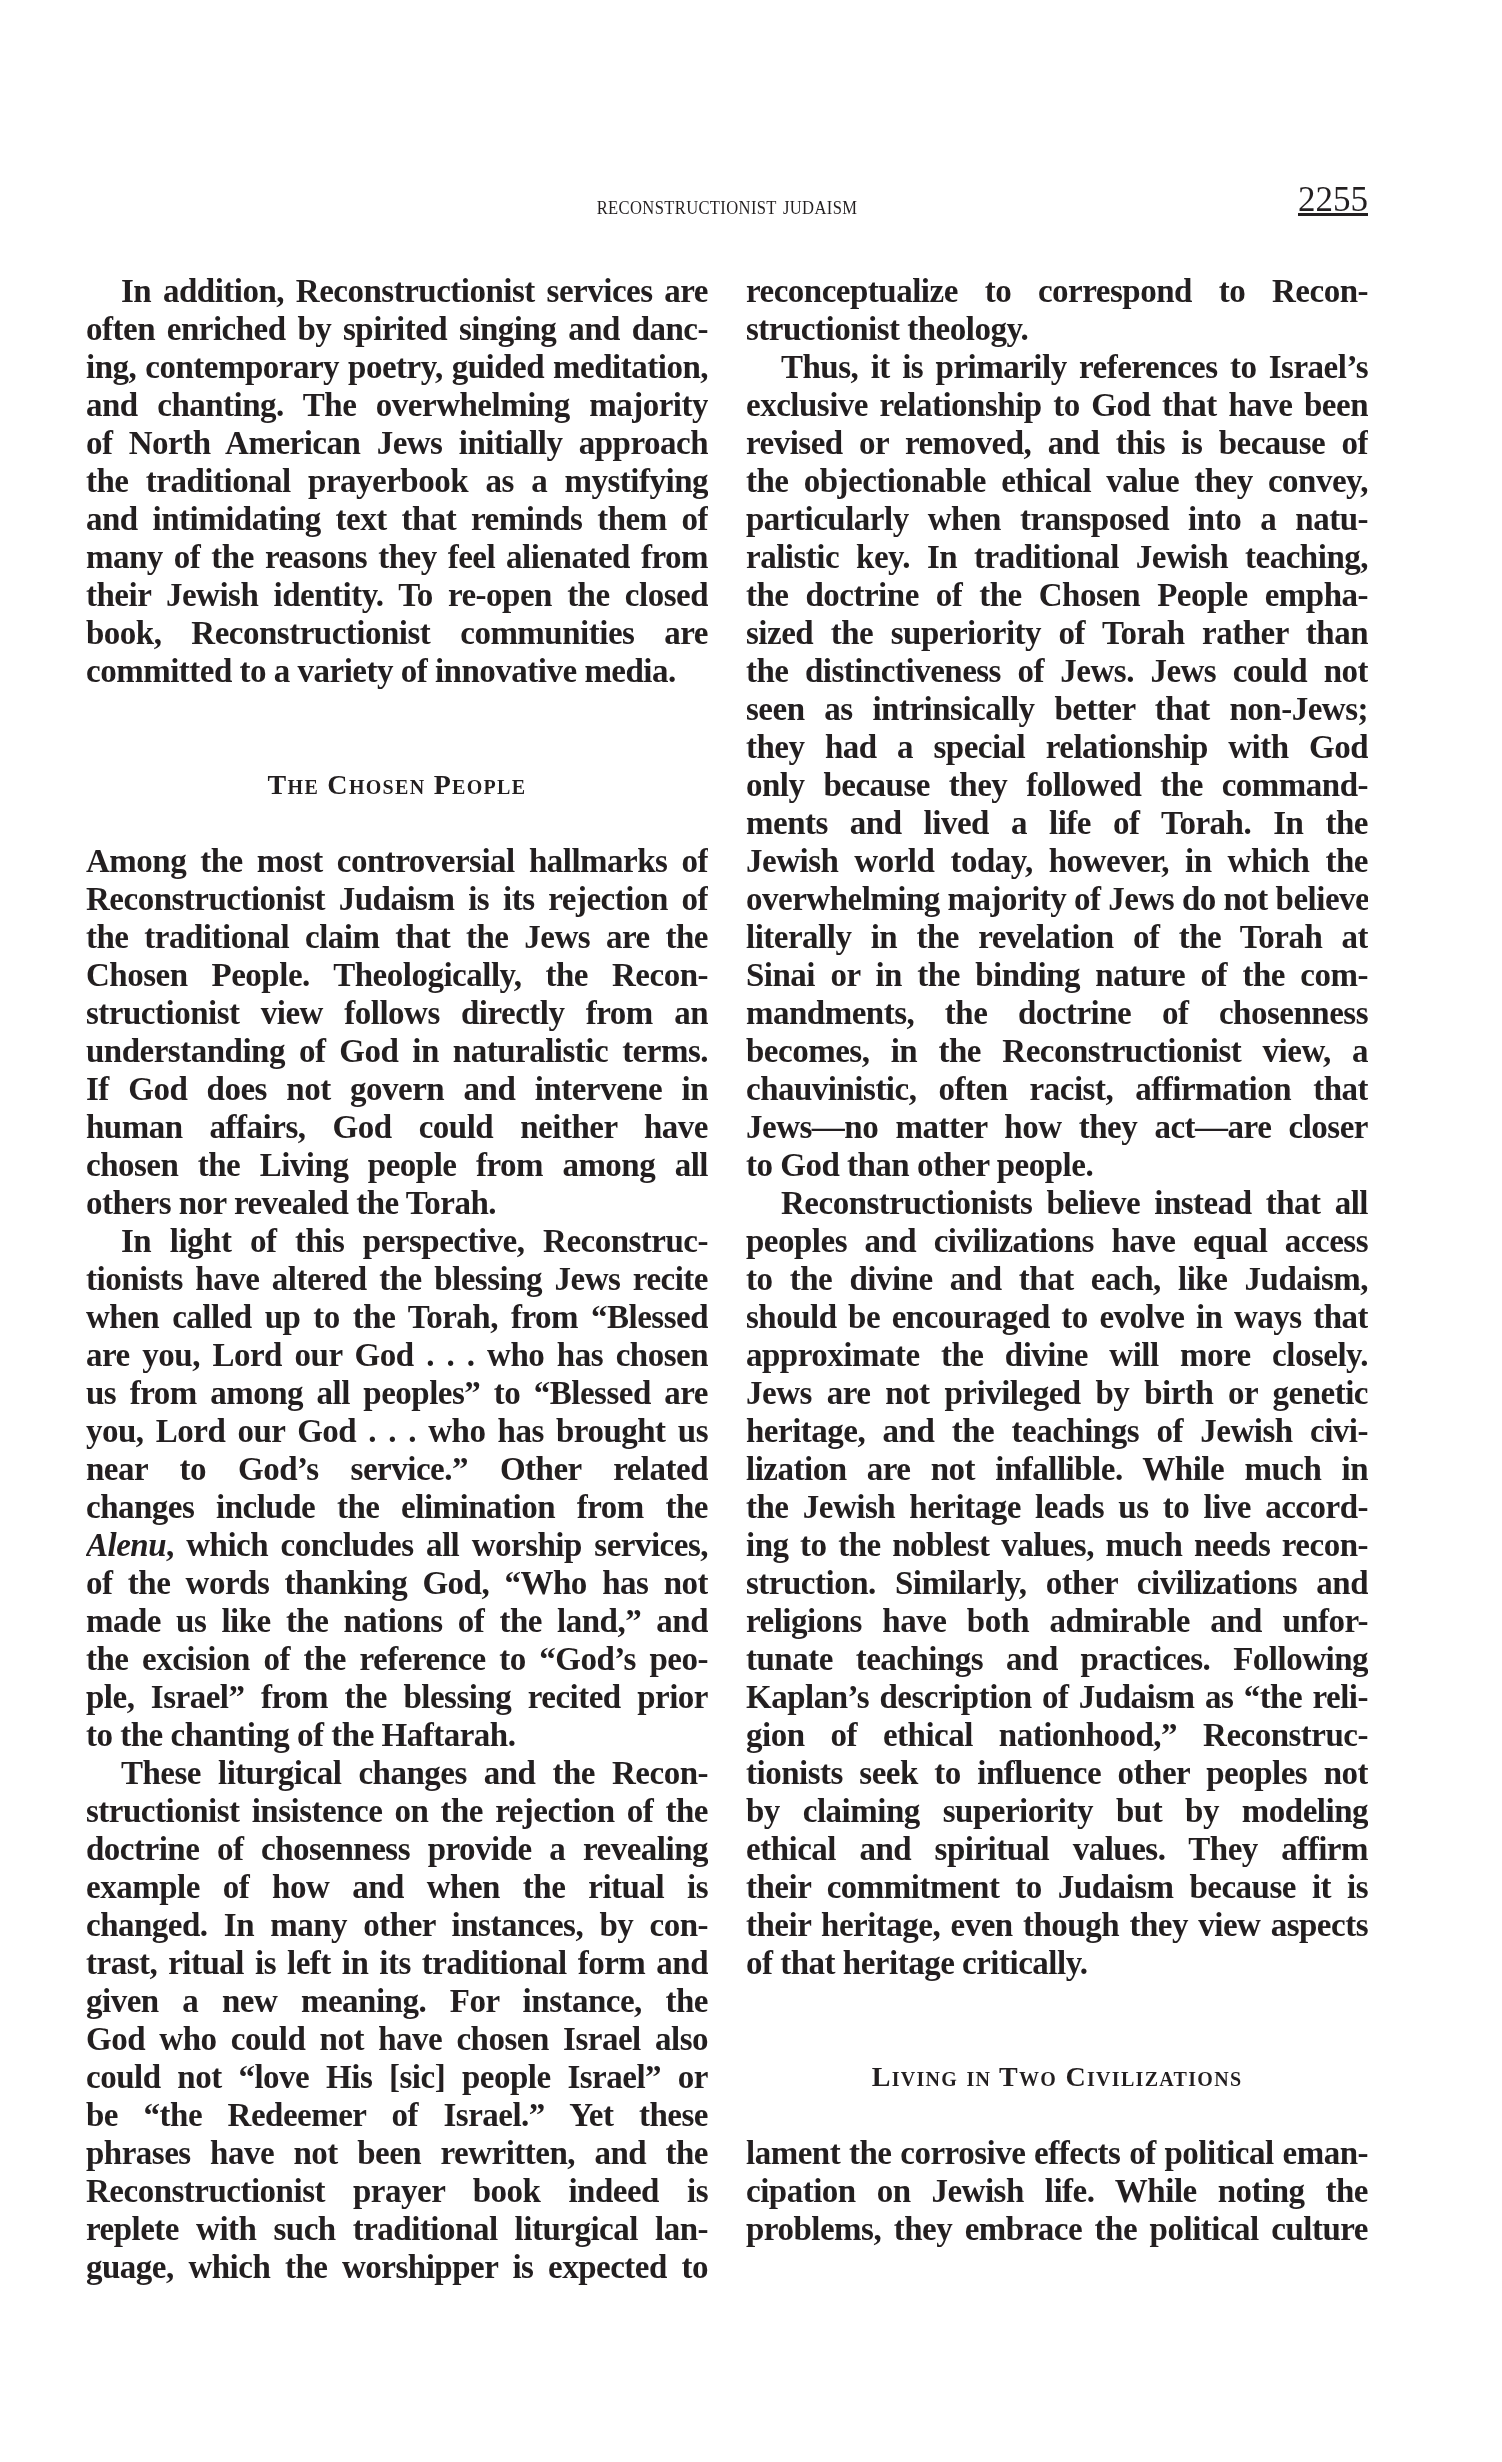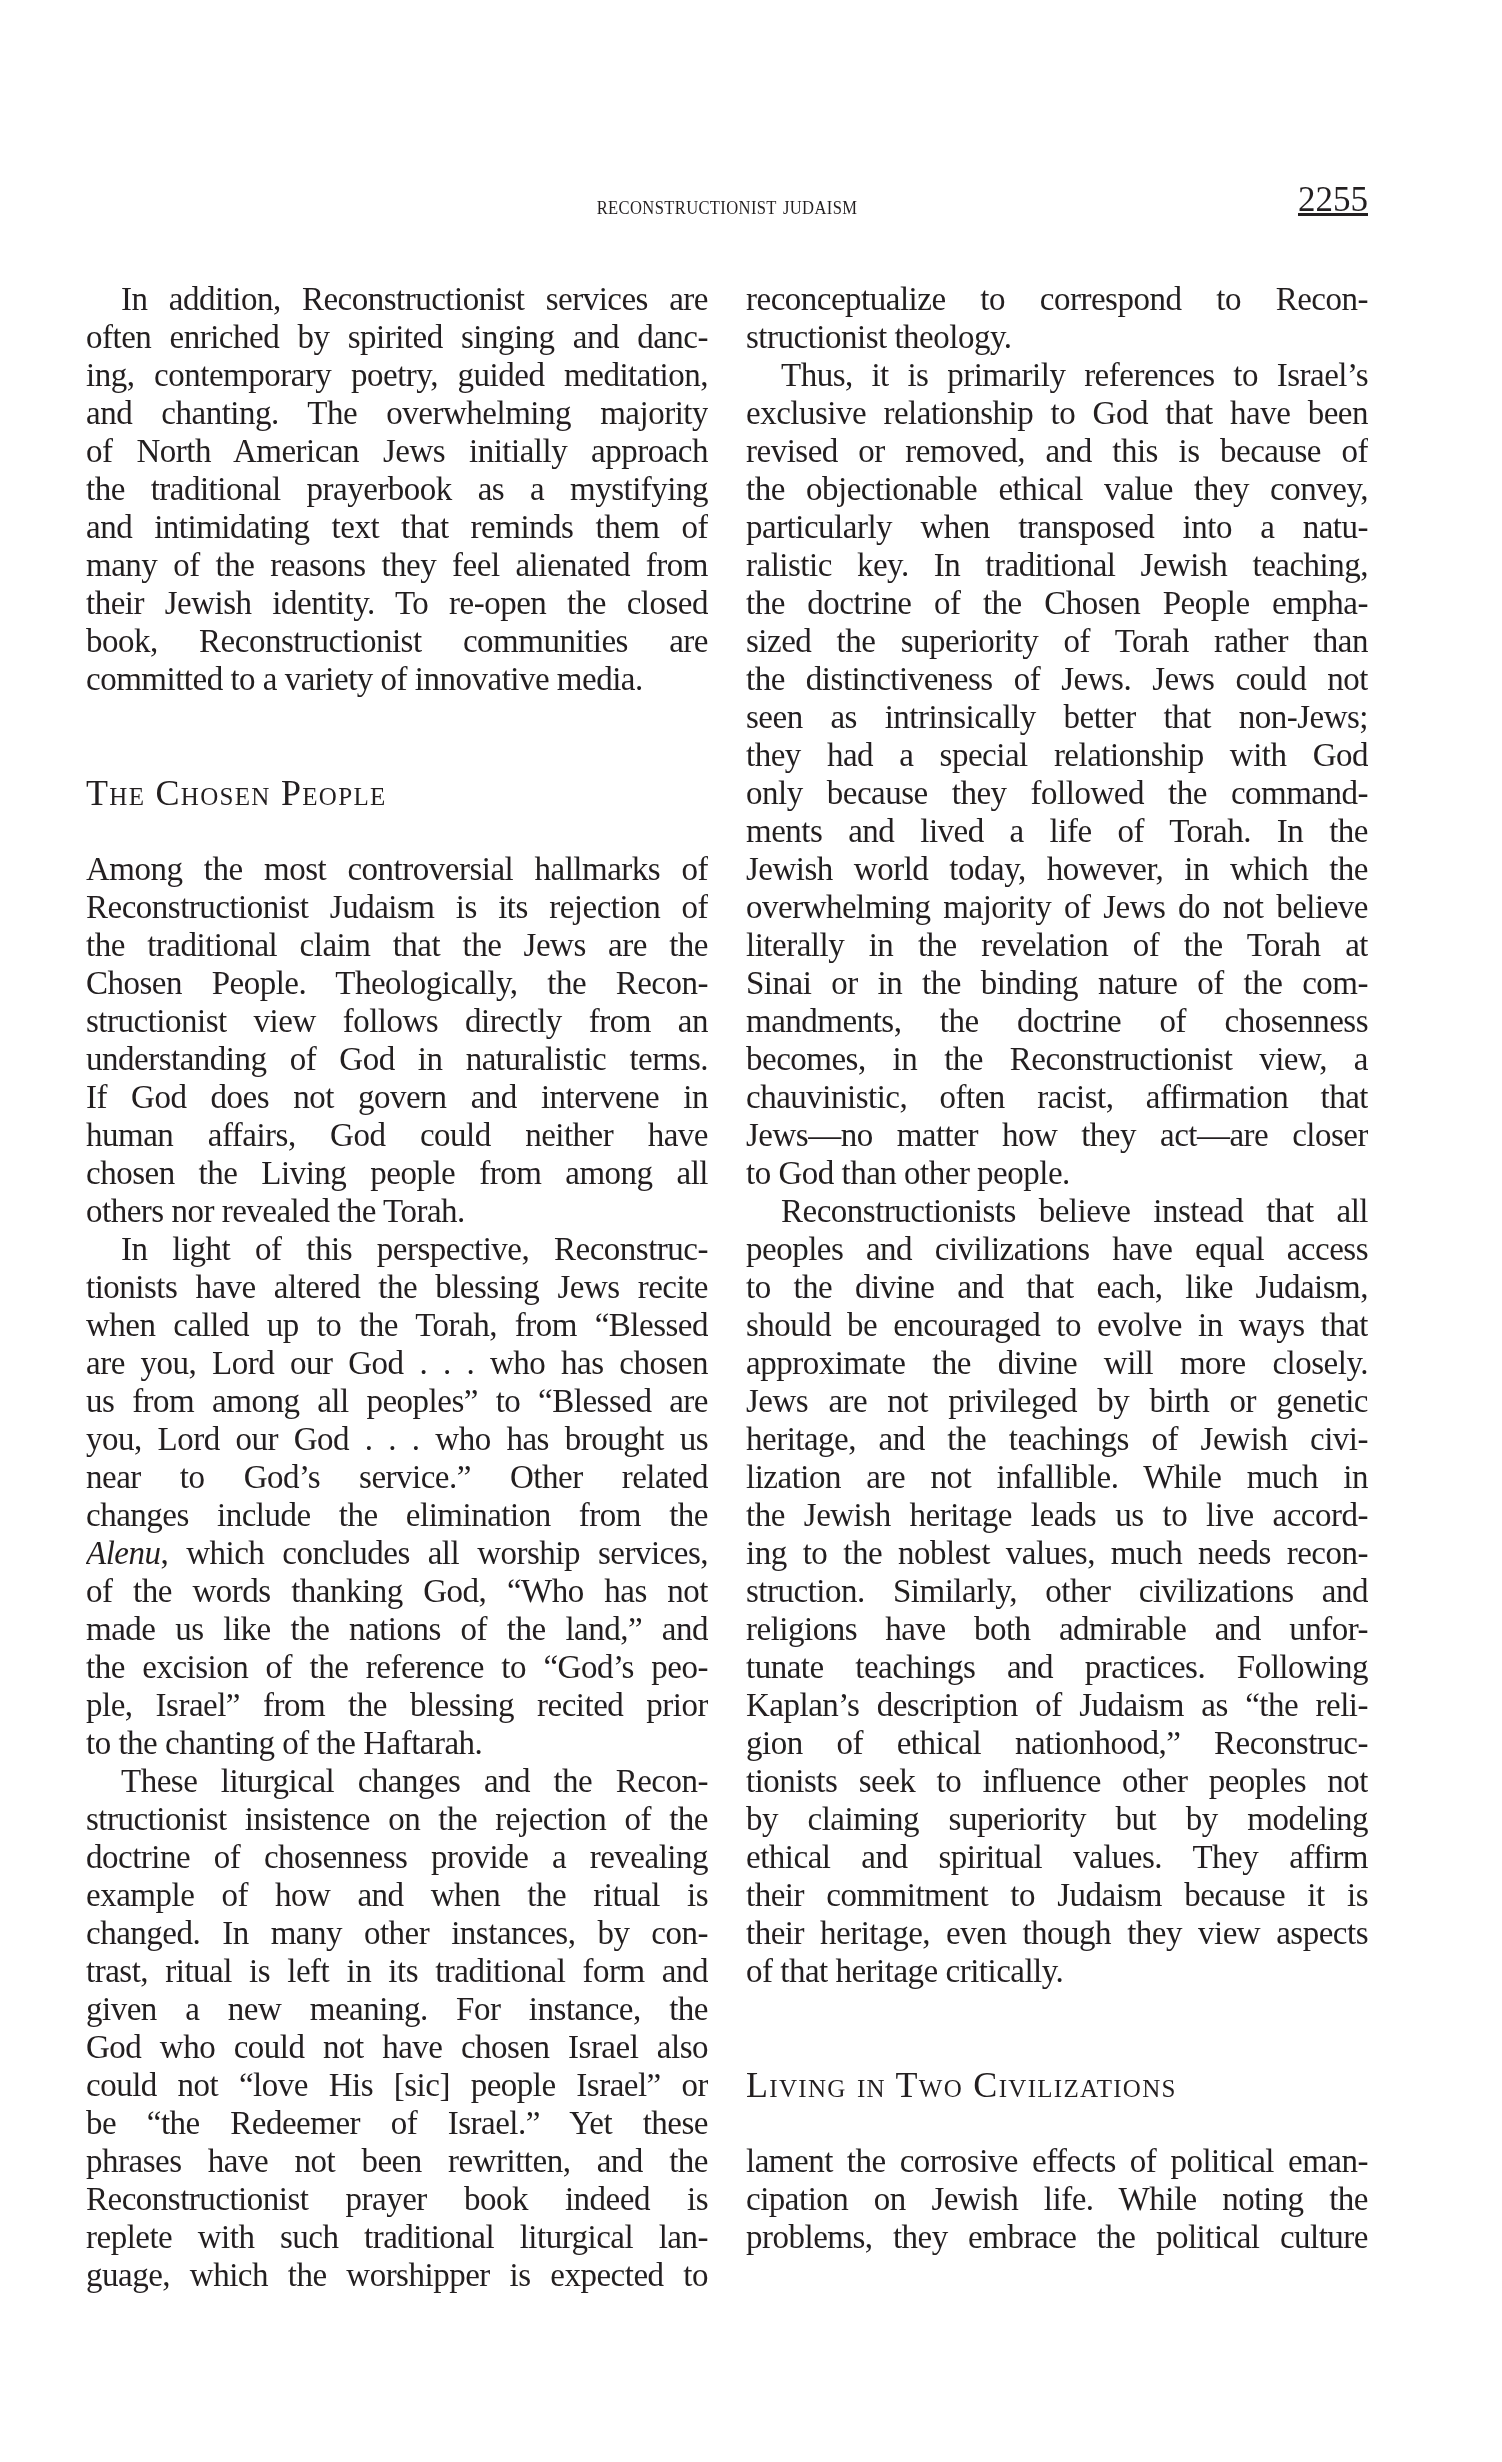--- a/index.html
+++ b/index.html
@@ -11,36 +11,36 @@
   }
   .running-title {
     position: absolute; left: 0; right: 0; text-align: center; top: 6.7px;
     font-size: 25px; letter-spacing: 0.4px; font-variant: small-caps; text-transform: lowercase;
     transform: scaleX(0.92); transform-origin: center;
   }
   .folio {
     position: absolute; right: 0; top: -3.3px; font-size: 35px; line-height: 35px; text-decoration: underline;
   }
   .col {
-    position: absolute; top: 280px; width: 622px;
+    position: absolute; top: 272px; width: 622px;
     font-family: "Liberation Serif", "DejaVu Serif", serif;
-    font-size: 33px; line-height: 38px;
+    font-size: 33px; line-height: 38px; font-weight: bold;
   }
   .col.left { left: 86px; }
   .col.right { left: 746px; }
   .line {
     display: block; height: 38px; white-space: nowrap; text-align: justify;
     text-align-last: justify; overflow: hidden; letter-spacing: -0.5px;
   }
   .line.last { text-align-last: left; }
   .line.indent { padding-left: 35px; }
   .line.blank { }
   .heading {
-    display: block; height: 38px; white-space: nowrap;
-    font-size: 36px; font-variant: small-caps; letter-spacing: 1.3px;
+    display: block; height: 38px; text-align: center; white-space: nowrap;
+    font-size: 28px; font-variant: small-caps; letter-spacing: 1.3px;
   }
   em.it { font-style: italic; }
 </style>
 </head>
 <body>
 
 <div class="page">
   <div class="running-head">
     <div class="running-title">RECONSTRUCTIONIST JUDAISM</div>
     <div class="folio">2255</div>

